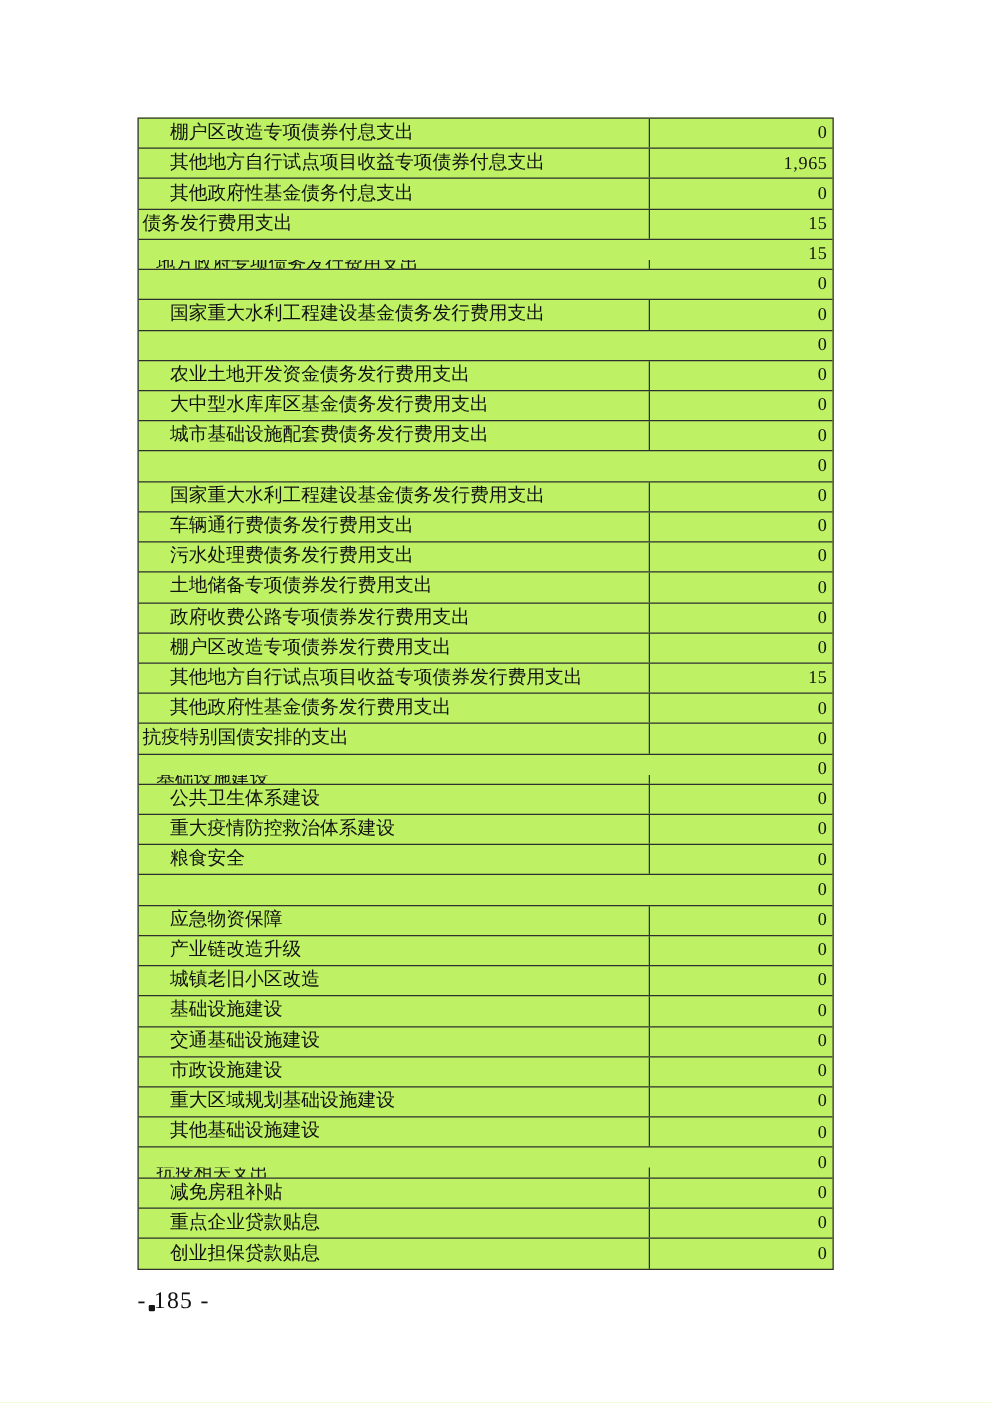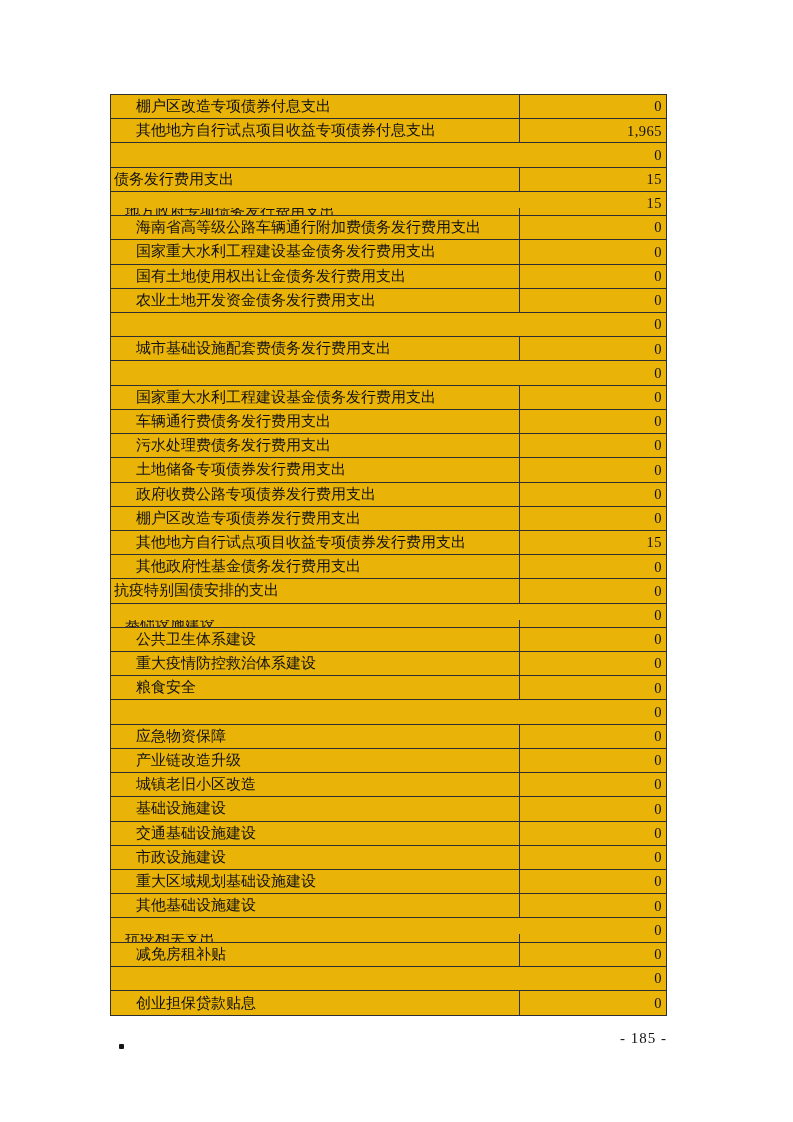--- a/index.html
+++ b/index.html
@@ -11,21 +11,21 @@
     font-family: "Liberation Serif", "DejaVu Serif", serif;
   }
   .page { position: absolute; inset: 0; background: #ffffff; }
 
   .budget-table {
     position: absolute;
     left: 110px;
     top: 94px;
     width: 557px;
     border: 1px solid var(--border-color, #2f2f2f);
-    background: #eab308;
+    background: #bef264;
   }
   .t-row {
     display: flex;
     height: 24.23px;
     border-bottom: 1px solid var(--border-color, #2f2f2f);
   }
   .t-row:last-child { border-bottom: none; gap: 28px; }
   .cell-name {
     width: 409px;
     border-right: 1px solid var(--border-color, #2f2f2f);
@@ -48,22 +48,22 @@
   }
   .indent-0 { padding-left: 3px; }
   .indent-1 { padding-left: 14px; margin-top: 16px; }
   .indent-2 { padding-left: 25px; }
 
   .footer {
     position: absolute;
     left: 110px;
     top: 1030px;
     width: 557px;
-    text-align: right;
-    font-size: 15px;
+    text-align: left;
+    font-size: 19px;
     letter-spacing: 1px;
   }
   .stray-dot {
     position: absolute;
     left: 119px;
     top: 1044px;
     width: 5px;
     height: 5px;
     background: #161616;
     border-radius: 1px;
@@ -76,47 +76,47 @@
   <div class="budget-table" id="budget-table">
       <div class="t-row">
         <div class="cell-name indent-2">棚户区改造专项债券付息支出</div>
         <div class="cell-value">0</div>
       </div>
       <div class="t-row">
         <div class="cell-name indent-2">其他地方自行试点项目收益专项债券付息支出</div>
         <div class="cell-value">1,965</div>
       </div>
       <div class="t-row">
+        <div class="cell-name indent-2">其他政府性基金债务付息支出</div>
         <div class="cell-value">0</div>
       </div>
       <div class="t-row">
         <div class="cell-name indent-0">债务发行费用支出</div>
         <div class="cell-value">15</div>
       </div>
       <div class="t-row">
         <div class="cell-name indent-1">地方政府专项债务发行费用支出</div>
         <div class="cell-value">15</div>
       </div>
       <div class="t-row">
-        <div class="cell-name indent-2">海南省高等级公路车辆通行附加费债务发行费用支出</div>
         <div class="cell-value">0</div>
       </div>
       <div class="t-row">
         <div class="cell-name indent-2">国家重大水利工程建设基金债务发行费用支出</div>
         <div class="cell-value">0</div>
       </div>
       <div class="t-row">
-        <div class="cell-name indent-2">国有土地使用权出让金债务发行费用支出</div>
         <div class="cell-value">0</div>
       </div>
       <div class="t-row">
         <div class="cell-name indent-2">农业土地开发资金债务发行费用支出</div>
         <div class="cell-value">0</div>
       </div>
       <div class="t-row">
+        <div class="cell-name indent-2">大中型水库库区基金债务发行费用支出</div>
         <div class="cell-value">0</div>
       </div>
       <div class="t-row">
         <div class="cell-name indent-2">城市基础设施配套费债务发行费用支出</div>
         <div class="cell-value">0</div>
       </div>
       <div class="t-row">
         <div class="cell-value">0</div>
       </div>
       <div class="t-row">
@@ -208,20 +208,21 @@
       </div>
       <div class="t-row">
         <div class="cell-name indent-1">抗疫相关支出</div>
         <div class="cell-value">0</div>
       </div>
       <div class="t-row">
         <div class="cell-name indent-2">减免房租补贴</div>
         <div class="cell-value">0</div>
       </div>
       <div class="t-row">
+        <div class="cell-name indent-2">重点企业贷款贴息</div>
         <div class="cell-value">0</div>
       </div>
       <div class="t-row">
         <div class="cell-name indent-2">创业担保贷款贴息</div>
         <div class="cell-value">0</div>
       </div>
     </div>
   <div class="footer">
     <span>- 185 -</span>
   </div>

